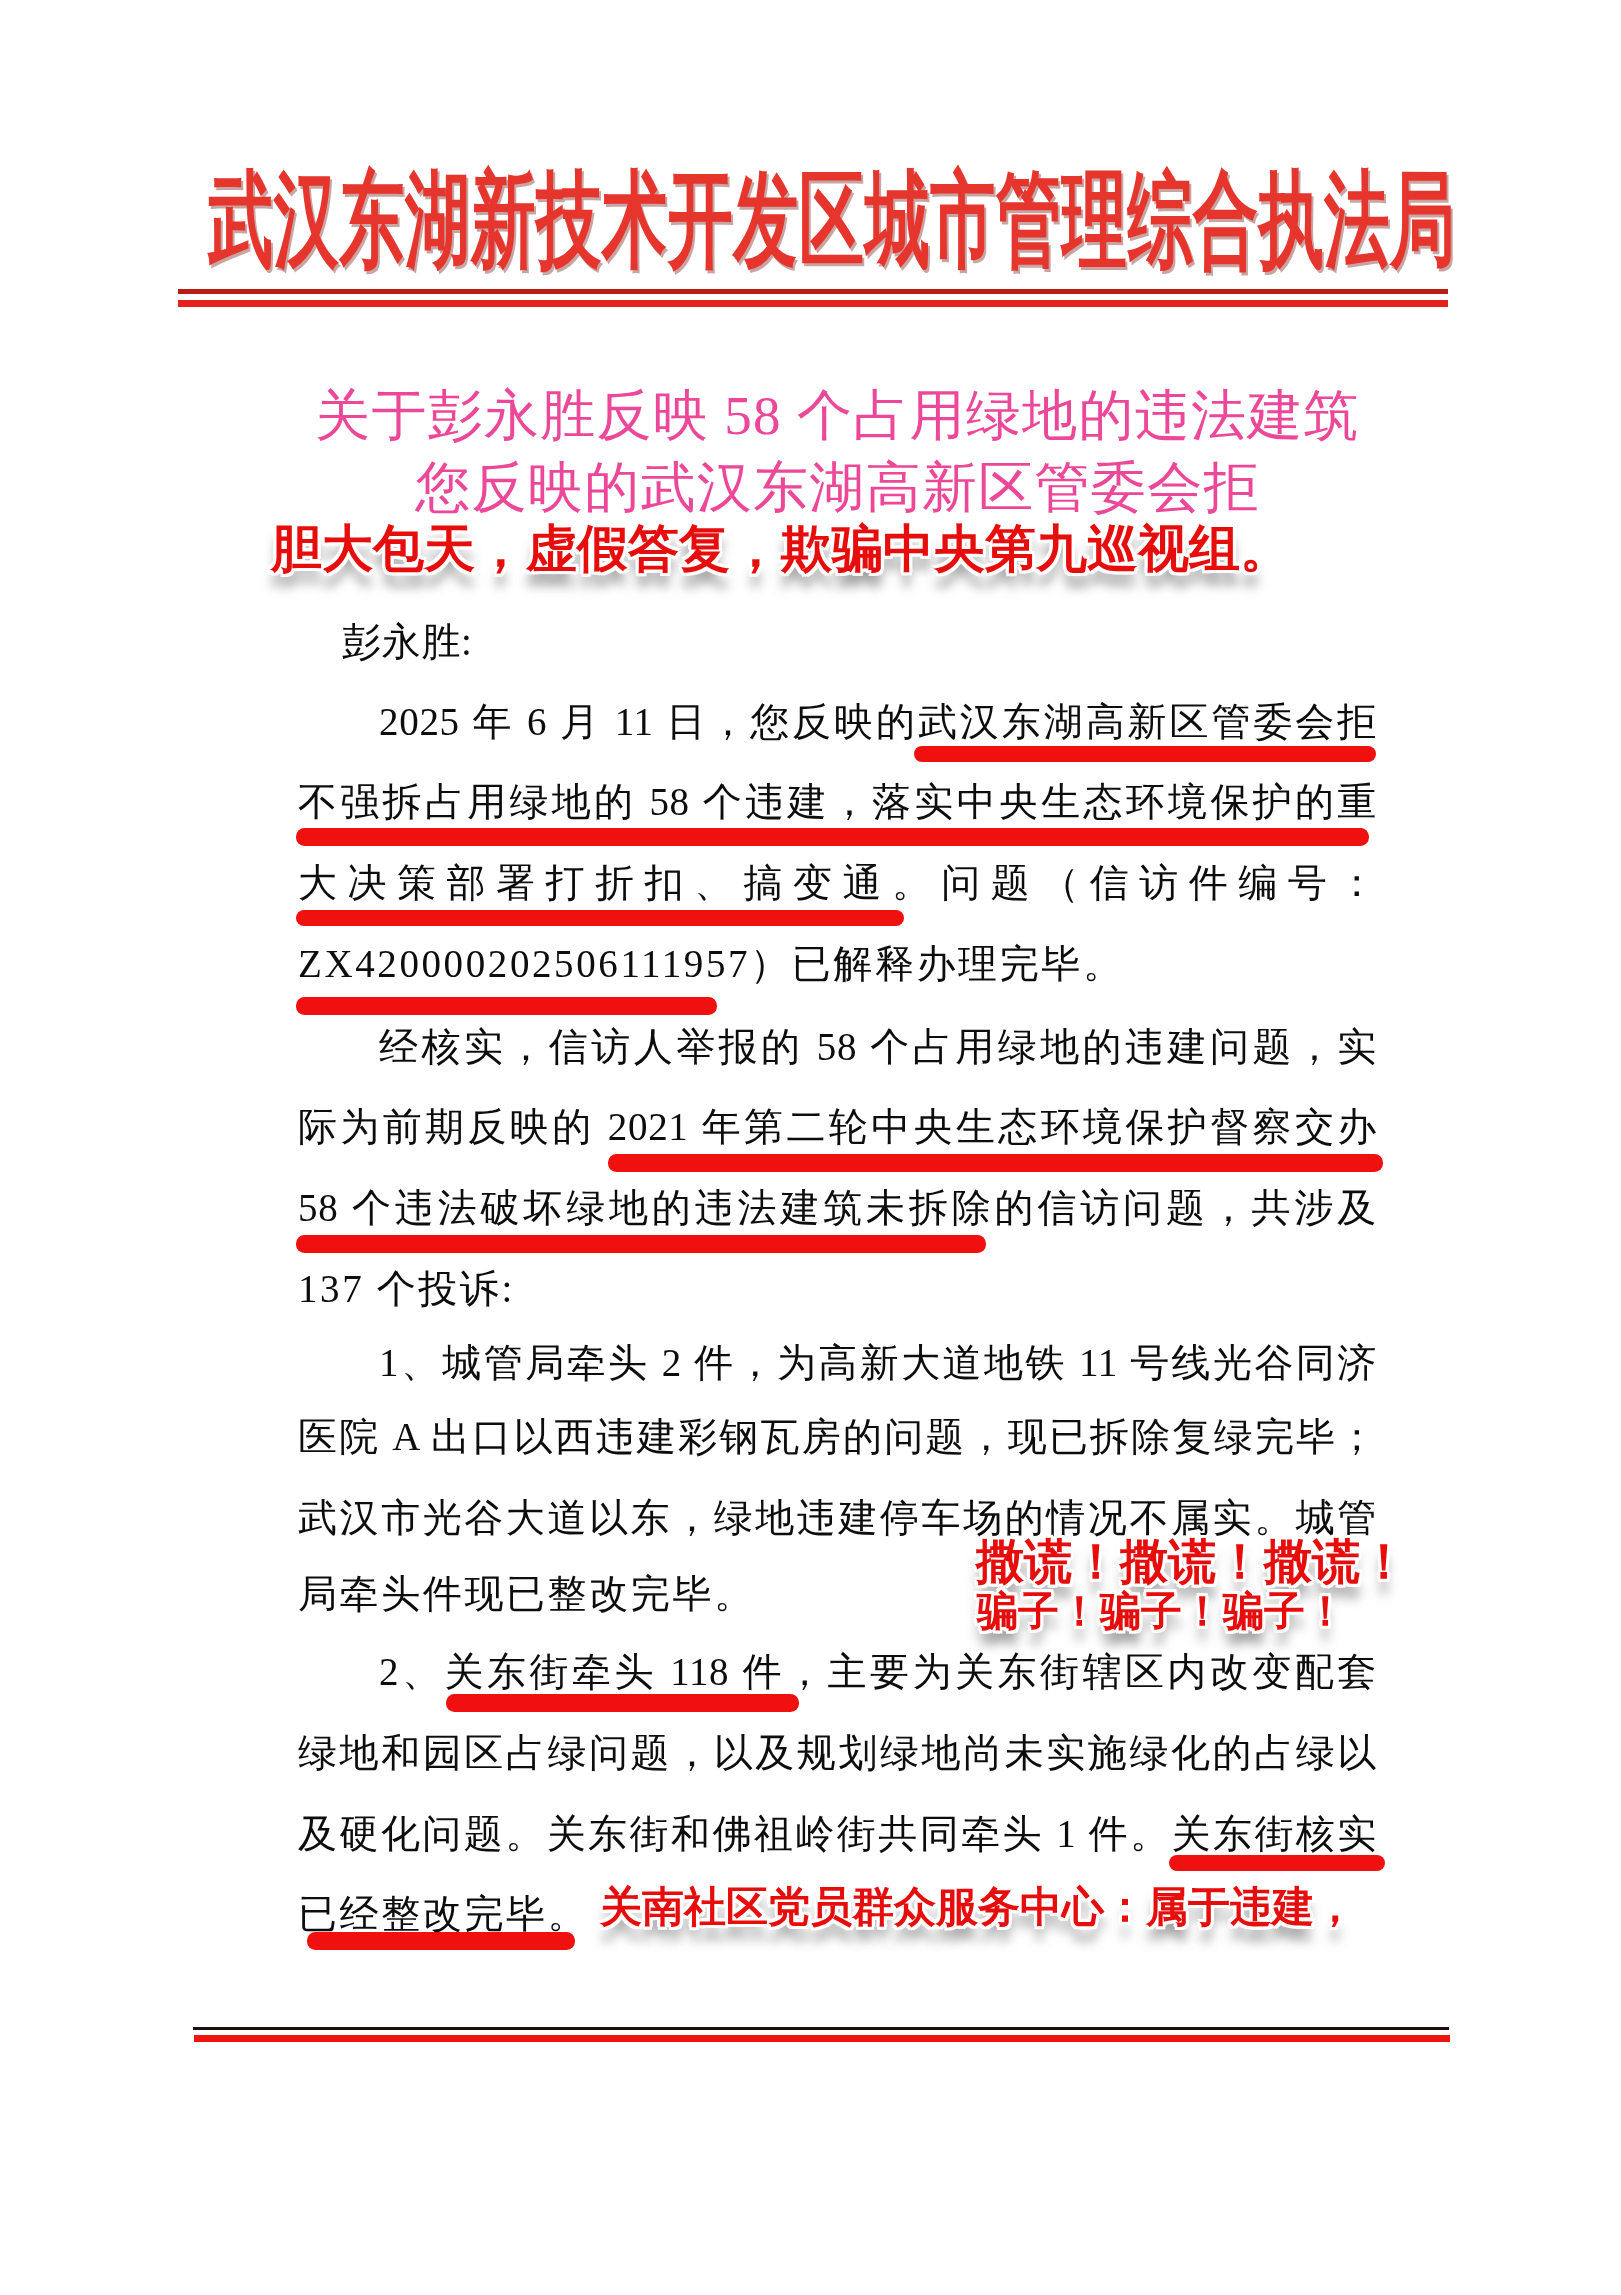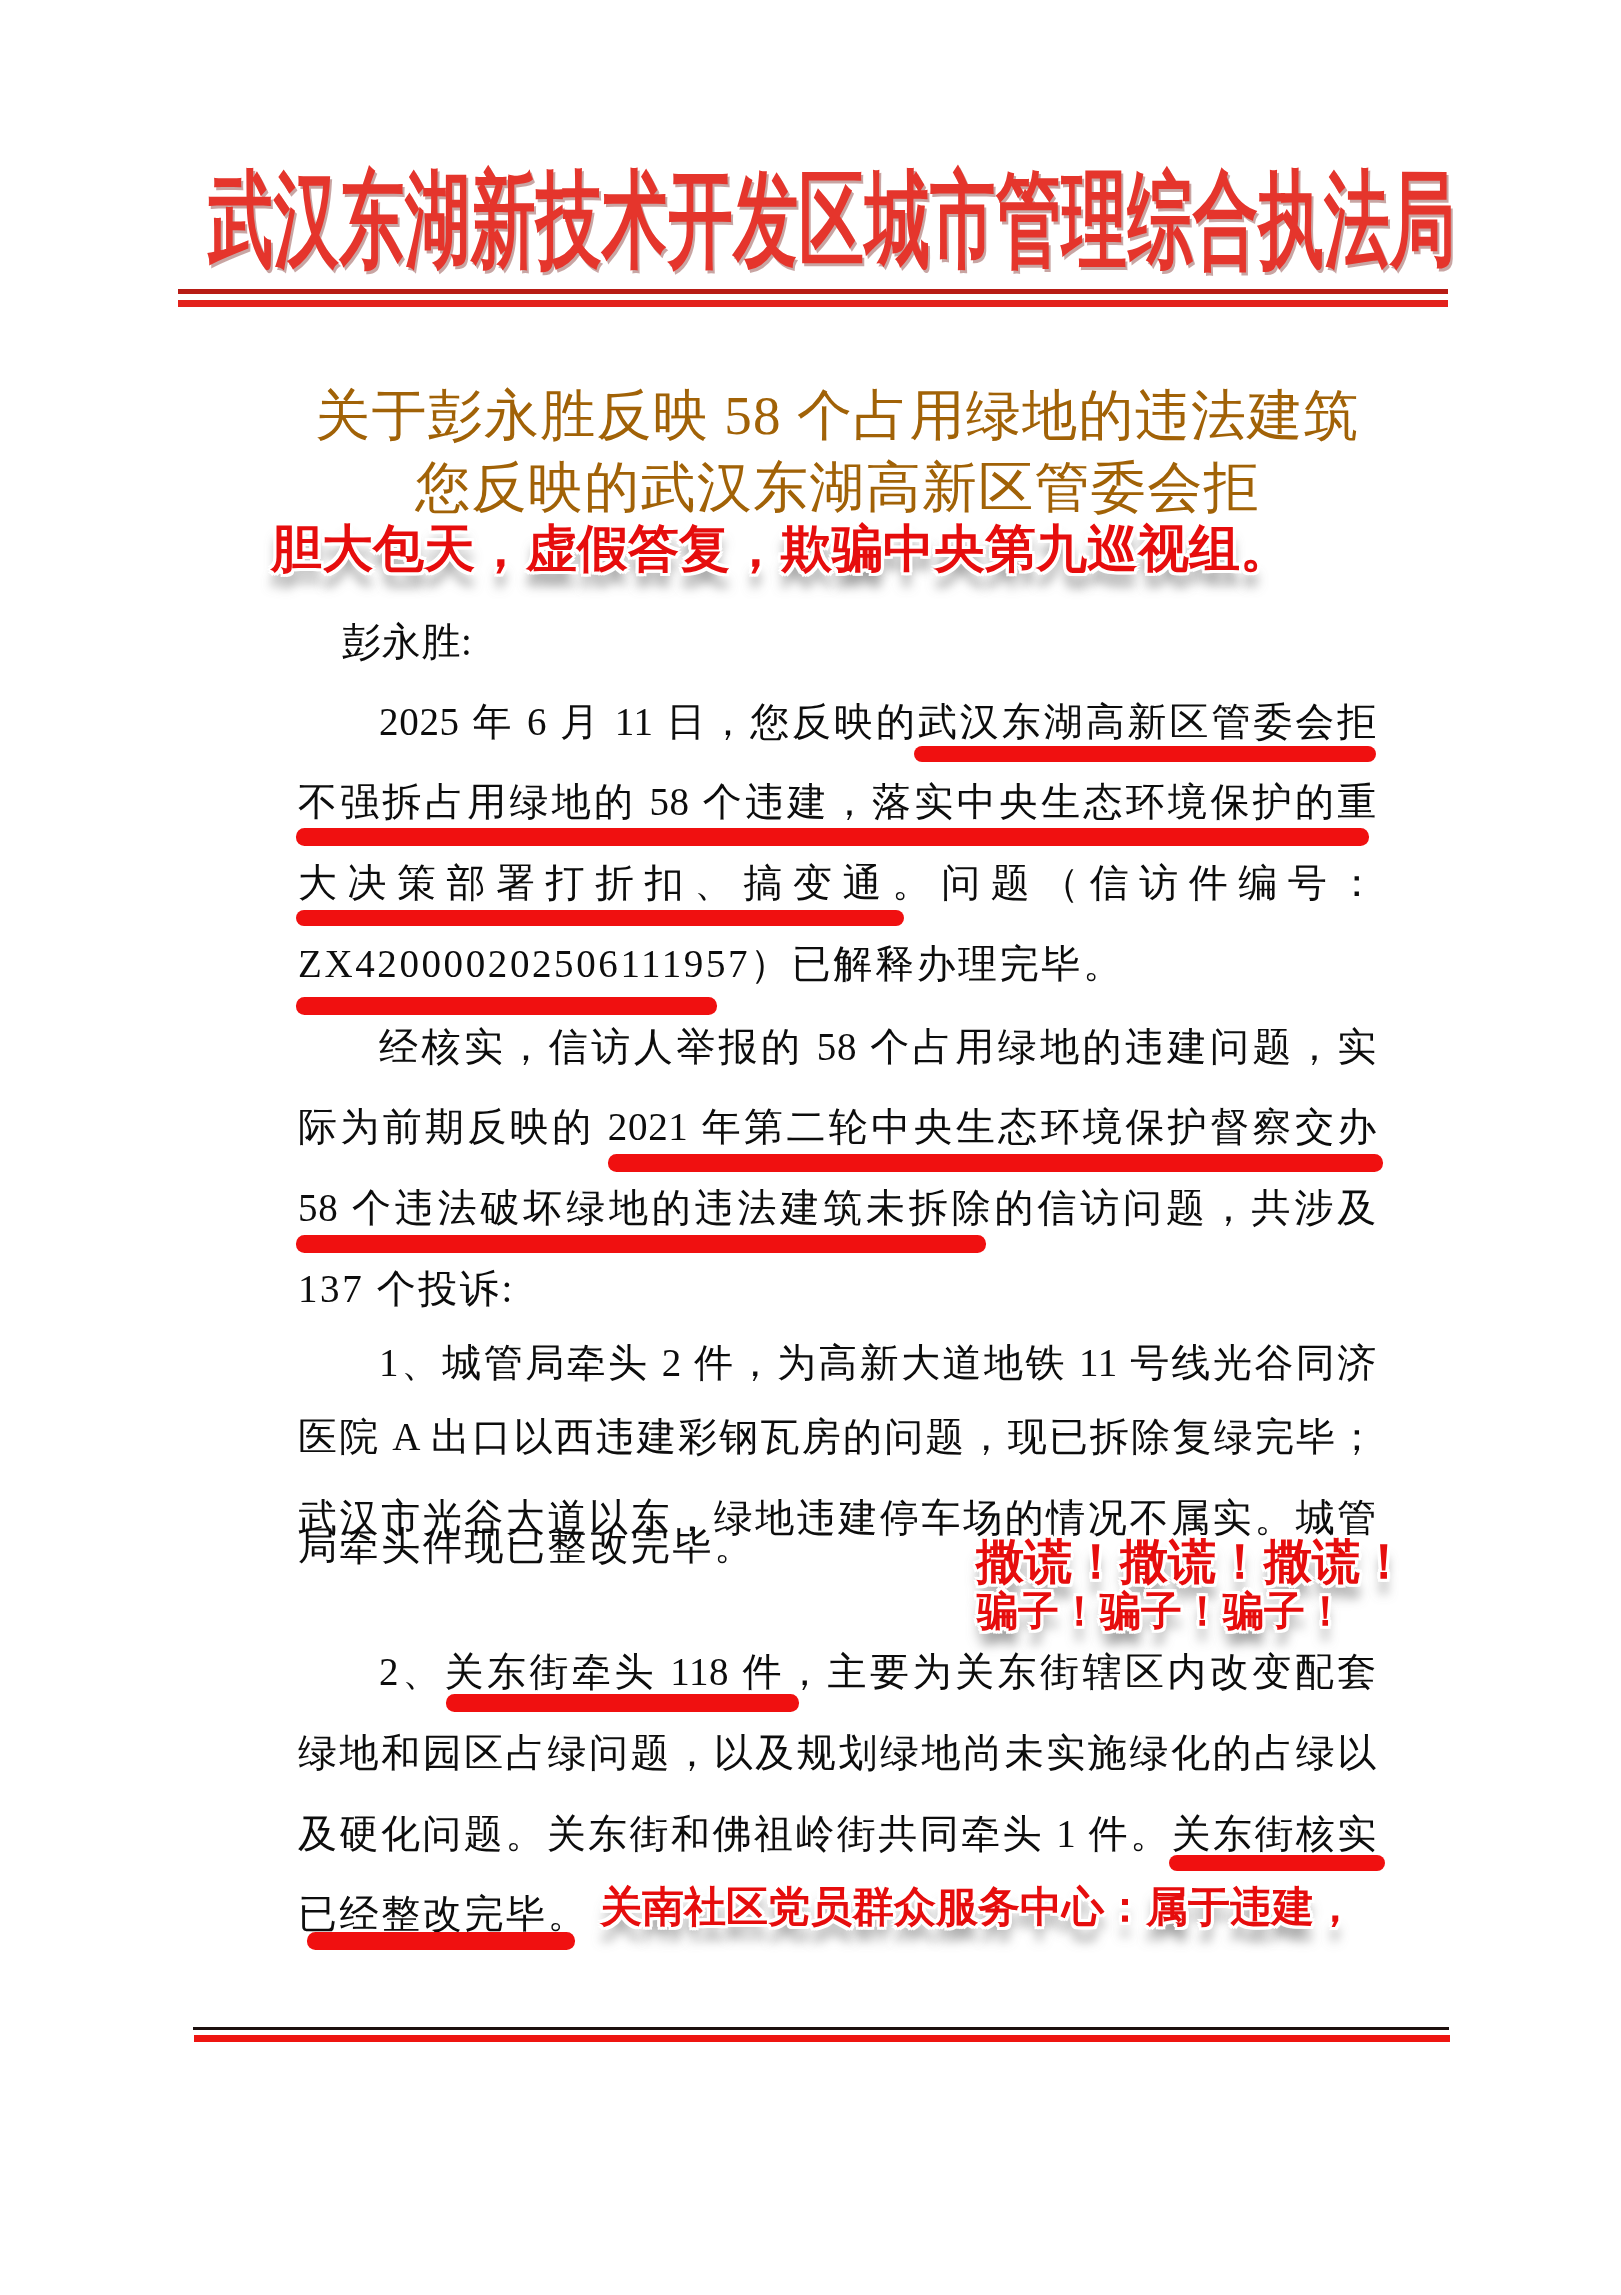--- a/index.html
+++ b/index.html
@@ -21,21 +21,21 @@
     transform: scaleY(1.62); transform-origin: top center;
     text-shadow: 2px 2px 0 rgba(110, 18, 12, 0.38);
     white-space: nowrap;
   }
   .rule { position: absolute; }
   .rule-head-1 { left: 178px; top: 289px; width: 1270px; height: 4.6px;  background: #b81c15; }
   .rule-head-2 { left: 178px; top: 300px; width: 1270px; height: 6.5px; background: #e3221c; }
   
   .doc-title {
     position: absolute; left: 298px; width: 1079px; height: 65px;
-    font-size: 55px; line-height: 65px; color: #a16207;
+    font-size: 55px; line-height: 65px; color: #ec4899;
     text-align: center; letter-spacing: 1.3px; font-weight: 500;
     white-space: nowrap;
   }
   
   .red-note {
     position: absolute;
     color: #e60d0d; font-weight: bold;
     font-family: "Liberation Sans", "DejaVu Sans", sans-serif;
     white-space: nowrap;
     text-shadow:
@@ -97,21 +97,21 @@
   <div class="body-line full" style="top:778px;">不强拆占用绿地的 58 个违建，落实中央生态环境保护的重</div>
   <div class="body-line full" style="top:859px;">大决策部署打折扣、搞变通。问题（信访件编号：</div>
   <div class="body-line loose" style="top:940px;">ZX420000202506111957）已解释办理完毕。</div>
   <div class="body-line full indent" style="top:1023px;">经核实，信访人举报的 58 个占用绿地的违建问题，实</div>
   <div class="body-line full" style="top:1103px;">际为前期反映的 2021 年第二轮中央生态环境保护督察交办</div>
   <div class="body-line full" style="top:1184px;">58 个违法破坏绿地的违法建筑未拆除的信访问题，共涉及</div>
   <div class="body-line loose" style="top:1265px;">137 个投诉:</div>
   <div class="body-line full indent" style="top:1339px;">1、城管局牵头 2 件，为高新大道地铁 11 号线光谷同济</div>
   <div class="body-line full" style="top:1413px;">医院 A 出口以西违建彩钢瓦房的问题，现已拆除复绿完毕；</div>
   <div class="body-line full" style="top:1494px;">武汉市光谷大道以东，绿地违建停车场的情况不属实。城管</div>
-  <div class="body-line loose" style="top:1522px;">局牵头件现已整改完毕。</div>
+  <div class="body-line loose" style="top:1570px;">局牵头件现已整改完毕。</div>
   <div class="body-line full indent" style="top:1648px;">2、关东街牵头 118 件，主要为关东街辖区内改变配套</div>
   <div class="body-line full" style="top:1729px;">绿地和园区占绿问题，以及规划绿地尚未实施绿化的占绿以</div>
   <div class="body-line full" style="top:1810px;">及硬化问题。关东街和佛祖岭街共同牵头 1 件。关东街核实</div>
   <div class="body-line loose" style="top:1890px;">已经整改完毕。</div>
 
   <div class="uline u1"></div>
   <div class="uline u2"></div>
   <div class="uline u3"></div>
   <div class="uline u4"></div>
   <div class="uline u5"></div>

